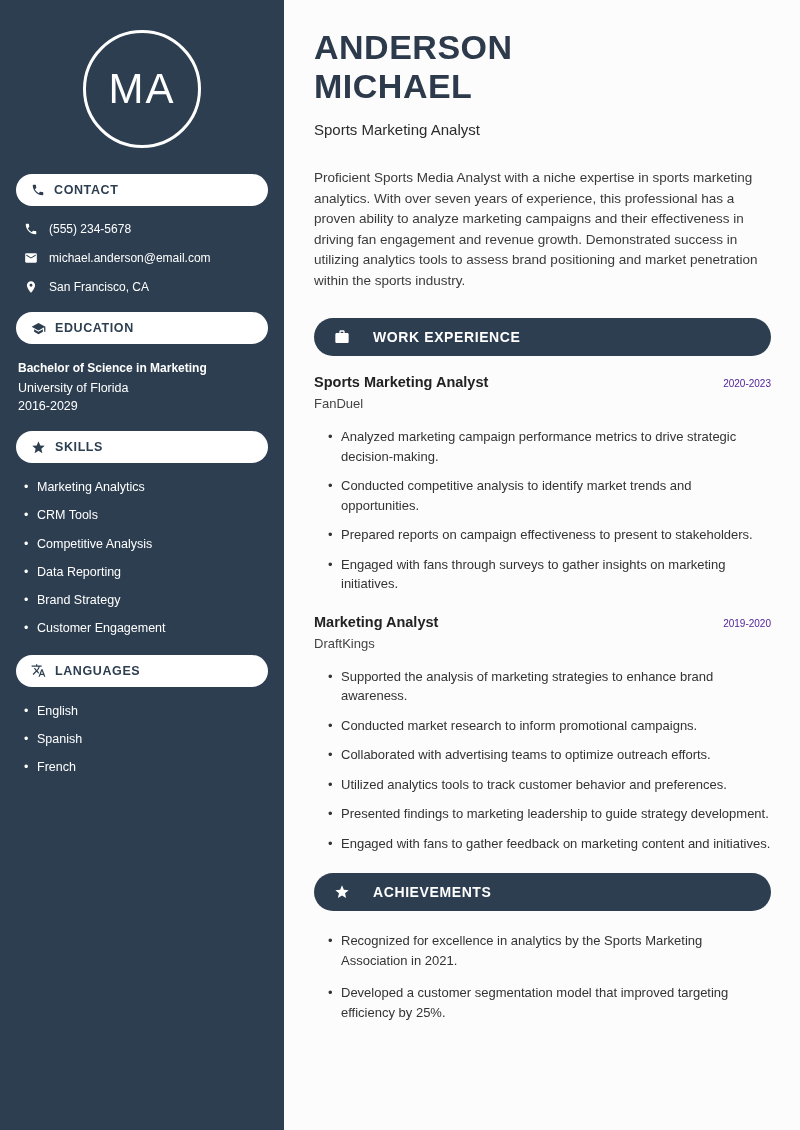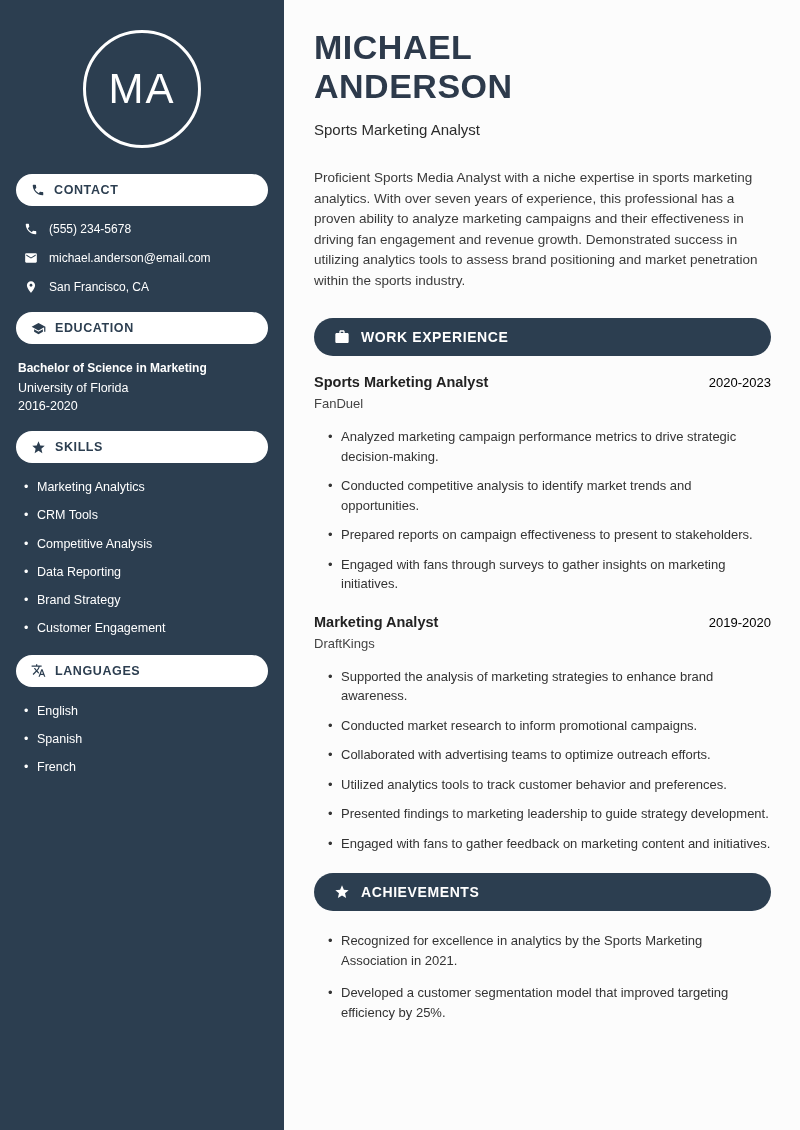--- a/index.html
+++ b/index.html
@@ -83,33 +83,33 @@
   }
   .summary {
     font-size:13.5px; line-height:1.52; color:#3a3a3a;
     margin-top:30px;
   }
 
   .section-pill {
     background:var(--sidebar-bg, #2c3e50);
     color:#fff;
     border-radius:20px; height:38px;
-    display:flex; align-items:center; gap:11px;
+    display:flex; align-items:center; gap:23px;
     padding:0 20px;
     font-weight:bold; font-size:14px; letter-spacing:0.6px;
     margin:27px 0 18px;
   }
   .section-pill svg { flex-shrink:0; }
 
   .job { margin-bottom:20px; }
   .job-head {
     display:flex; justify-content:space-between; align-items:baseline;
   }
   .job-role { font-size:14.5px; font-weight:bold; color:#222; }
-  .job-dates { font-size:13px; color:#000000; }
+  .job-dates { font-size:10px; color:#4c1d95; }
   .job-company { font-size:13px; color:#444; margin:6px 0 0; }
 
   ul.bullets { list-style:none; margin-top:16px; padding-left:14px; }
   ul.bullets li {
     font-size:13px; color:#333; line-height:1.5;
     position:relative; padding-left:13px;
     margin-bottom:10px;
   }
   ul.bullets li::before { content:"•"; position:absolute; left:0; top:0; }
 
@@ -155,21 +155,21 @@
 
     <div class="side-pill">
       <svg width="15" height="15" viewBox="0 0 24 24" fill="currentColor">
           <path d="M12 3L1 9l11 6 9-4.91V17h2V9L12 3zM5 13.18v4L12 21l7-3.82v-4L12 17l-7-3.82z"></path>
         </svg>
       <span>EDUCATION</span>
     </div>
     <div class="edu">
       <div class="edu-degree">Bachelor of Science in Marketing</div>
       <div class="edu-school">University of Florida</div>
-      <div class="edu-years">2016-2020</div>
+      <div class="edu-years">2016-2029</div>
     </div>
 
     <div class="side-pill">
       <svg width="15" height="15" viewBox="0 0 24 24" fill="currentColor">
           <path d="M12 17.27L18.18 21l-1.64-7.03L22 9.24l-7.19-.61L12 2 9.19 8.63 2 9.24l5.46 4.73L5.82 21z"></path>
         </svg>
       <span>SKILLS</span>
     </div>
     <ul class="side-list">
       <li>Marketing Analytics</li>
@@ -190,22 +190,22 @@
       <li>English</li>
       <li>Spanish</li>
       <li>French</li>
     </ul>
 
   </aside>
 
   <main class="main">
 
     <h1 class="name">
+      <span class="name-line">ANDERSON</span>
       <span class="name-line">MICHAEL</span>
-      <span class="name-line">ANDERSON</span>
     </h1>
     <div class="job-title-sub">Sports Marketing Analyst</div>
 
     <p class="summary">Proficient Sports Media Analyst with a niche expertise in sports marketing analytics. With over seven years of experience, this professional has a proven ability to analyze marketing campaigns and their effectiveness in driving fan engagement and revenue growth. Demonstrated success in utilizing analytics tools to assess brand positioning and market penetration within the sports industry.</p>
 
     <div class="section-pill">
       <svg width="16" height="16" viewBox="0 0 24 24" fill="#fff">
           <path d="M20 6h-4V4c0-1.11-.89-2-2-2h-4c-1.11 0-2 .89-2 2v2H4c-1.11 0-1.99.89-1.99 2L2 19c0 1.11.89 2 2 2h16c1.11 0 2-.89 2-2V8c0-1.11-.89-2-2-2zm-6 0h-4V4h4v2z"></path>
         </svg>
       <span>WORK EXPERIENCE</span>

